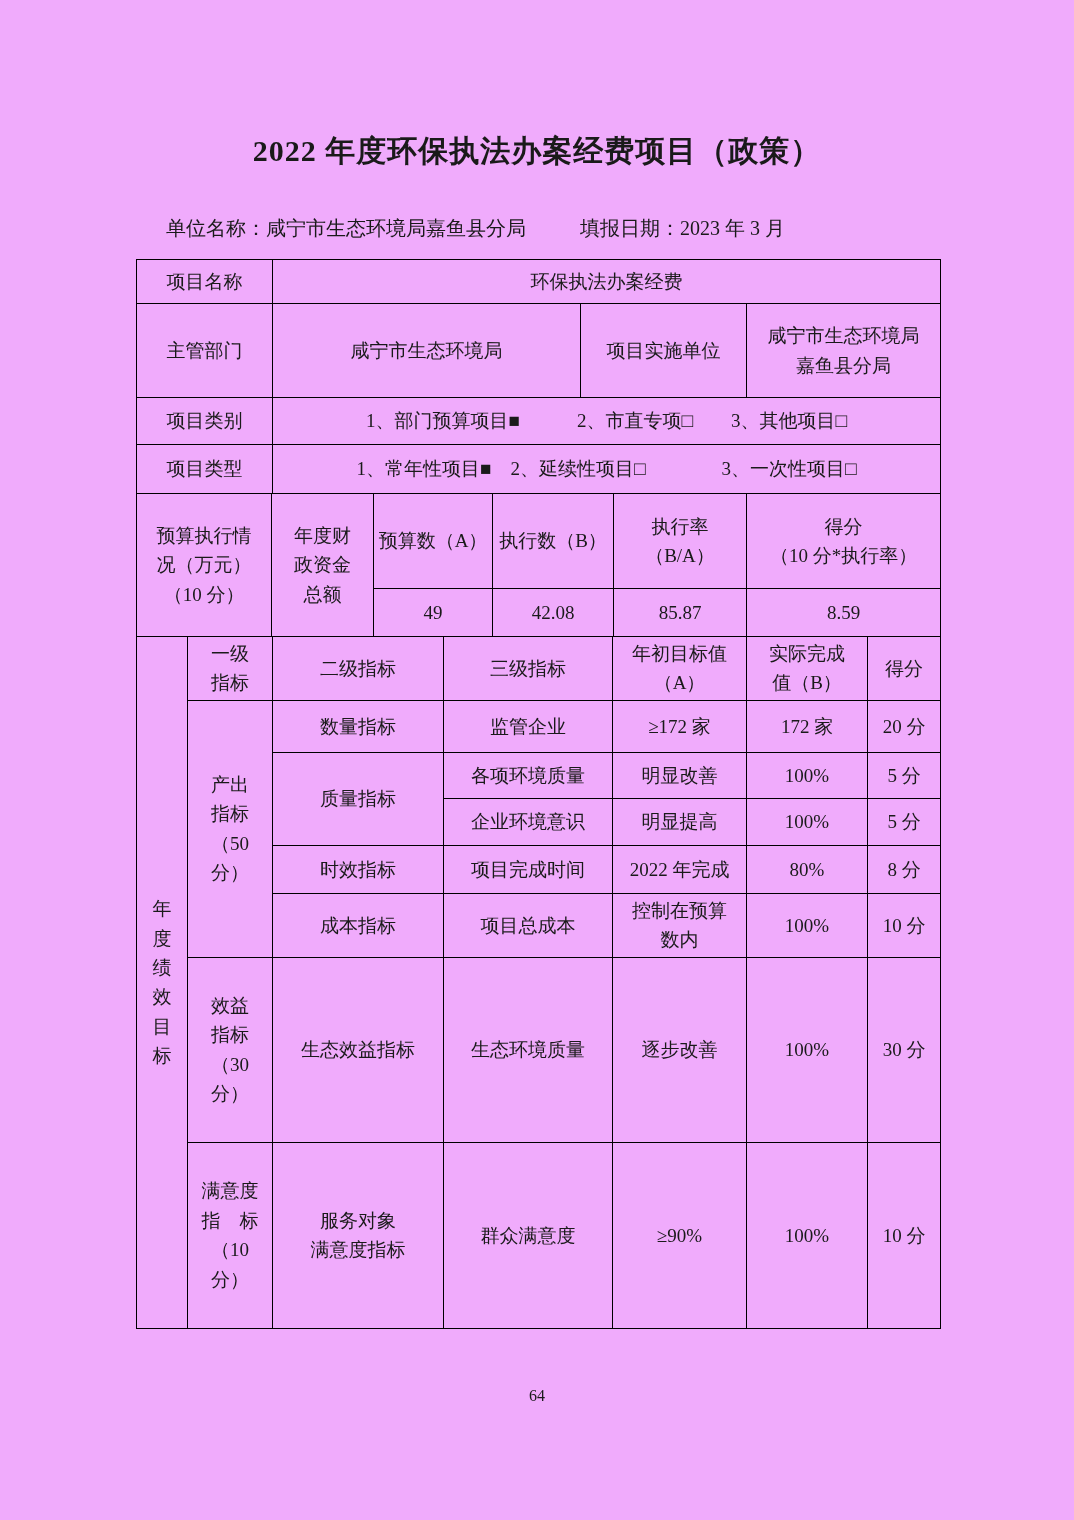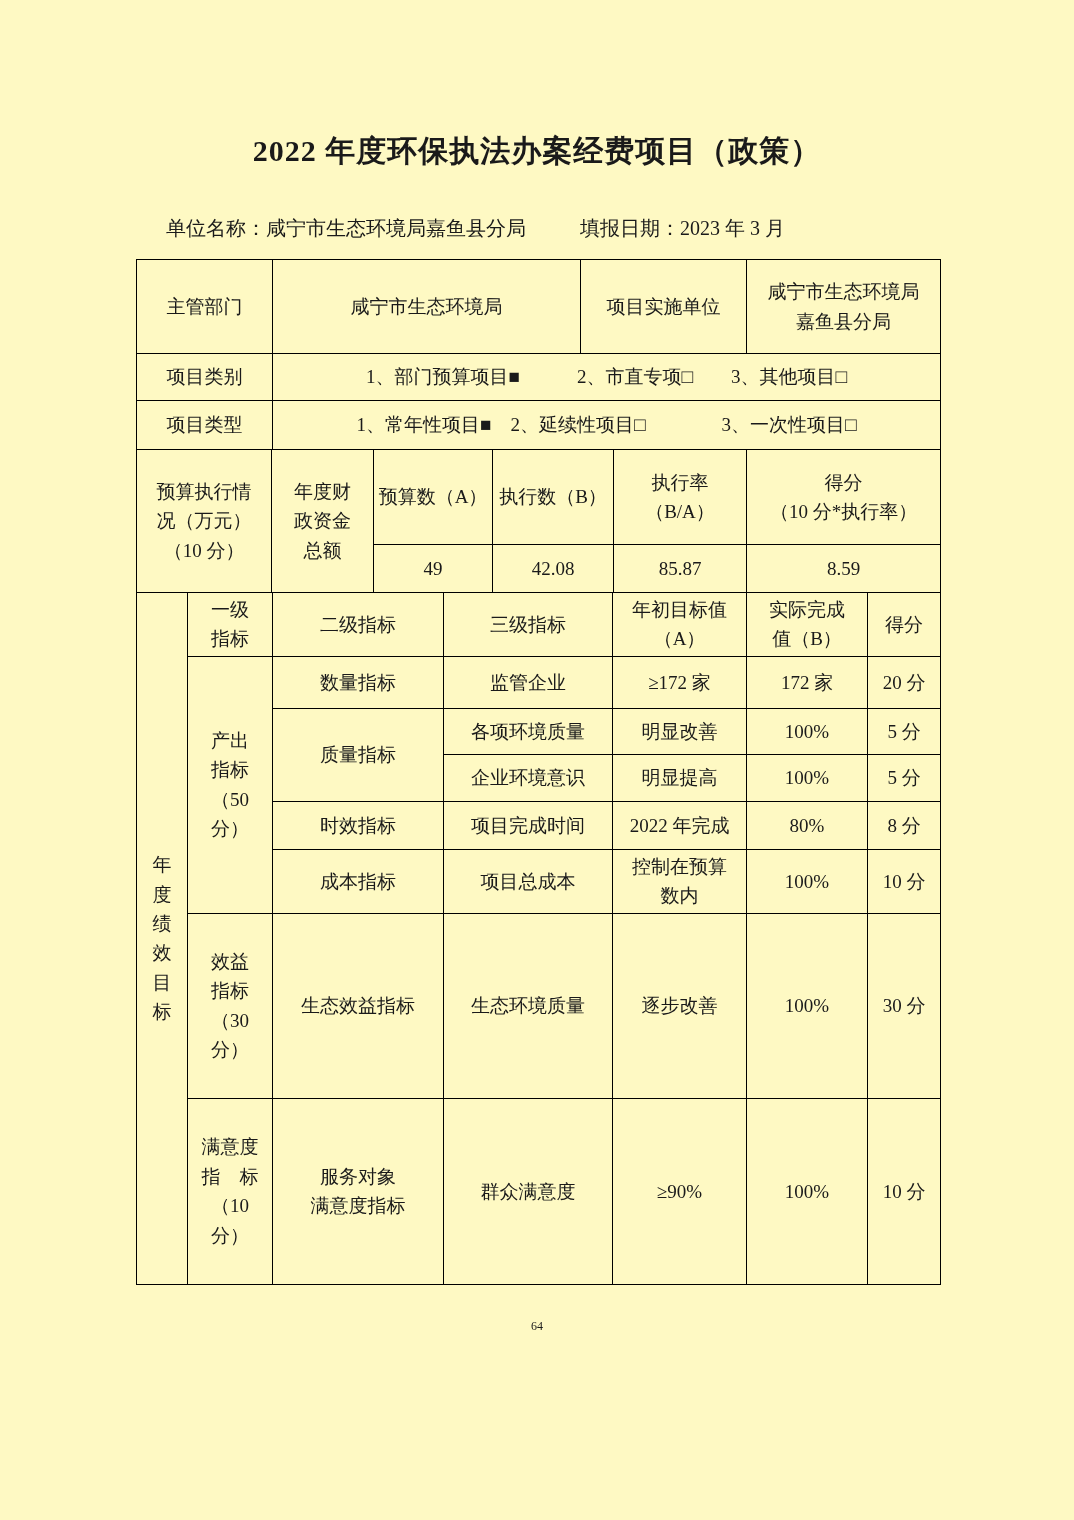--- a/index.html
+++ b/index.html
@@ -1,21 +1,21 @@
 <!DOCTYPE html>
 <html><head>
 <meta charset="utf-8">
 <style>
   * { box-sizing: border-box; }
   html, body { margin: 0; padding: 0; background: #ffffff; }
   .page {
     position: relative;
     width: 1074px;
     height: 1520px;
-    background: #fef9c3;
+    background: #f0abfc;
     color: #1a1a1a;
     font-family: "Liberation Serif", "DejaVu Serif", serif;
     overflow: hidden;
   }
   .doc-title {
     margin: 130px 0 0 0;
     text-align: center;
     font-size: 30px;
     font-weight: bold;
     line-height: 42px;
@@ -57,23 +57,23 @@
   .lh13  { line-height: 1.3; margin-top: 16px; }
   .lh14  { line-height: 1.4; }
   .lh23  { line-height: 2.3; }
   .lh24  { line-height: 2.4; }
   .lh25  { line-height: 2.5; }
   .side-label {
     line-height: 1.9;
     padding-bottom: 140px;
   }
   .page-footer {
-    margin-top: 34px;
-    text-align: center;
-    font-size: 12px;
+    margin-top: 58px;
+    text-align: center;
+    font-size: 16px;
   }
 </style>
 </head>
 <body>
 
 <div class="page">
 
   <div class="doc-title">2022 年度环保执法办案经费项目（政策）</div>
 
   <div class="meta-line">
@@ -82,20 +82,24 @@
   </div>
 
   <table class="tbl" style="margin-top:17px;">
     <colgroup>
       <col style="width:136px">
         <col style="width:308px">
         <col style="width:166px">
         <col style="width:194px">
     </colgroup>
     <tbody>
+        <tr style="height:44px;">
+      <td>项目名称</td>
+      <td colspan="3">环保执法办案经费</td>
+    </tr>
     <tr style="height:94px;">
       <td>主管部门</td>
       <td class="left">咸宁市生态环境局</td>
       <td>项目实施单位</td>
       <td class="lh23">咸宁市生态环境局
 嘉鱼县分局</td>
     </tr>
     <tr style="height:47px;">
       <td>项目类别</td>
       <td colspan="3" class="left">1、部门预算项目■　　　2、市直专项□　　3、其他项目□</td>

